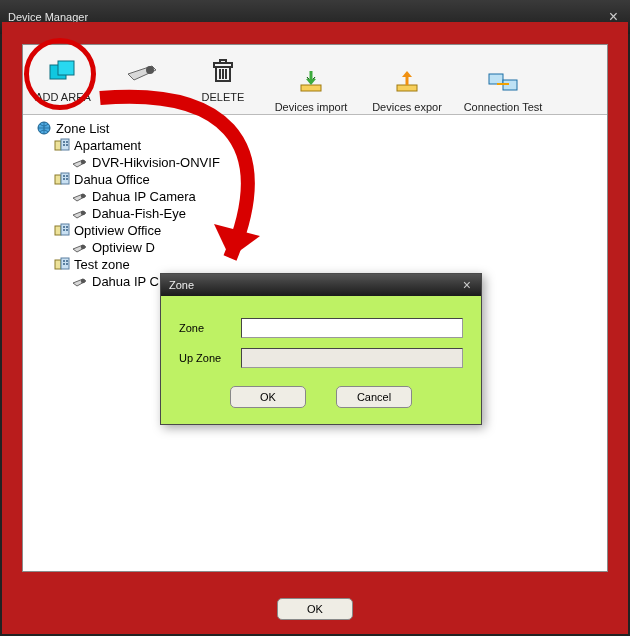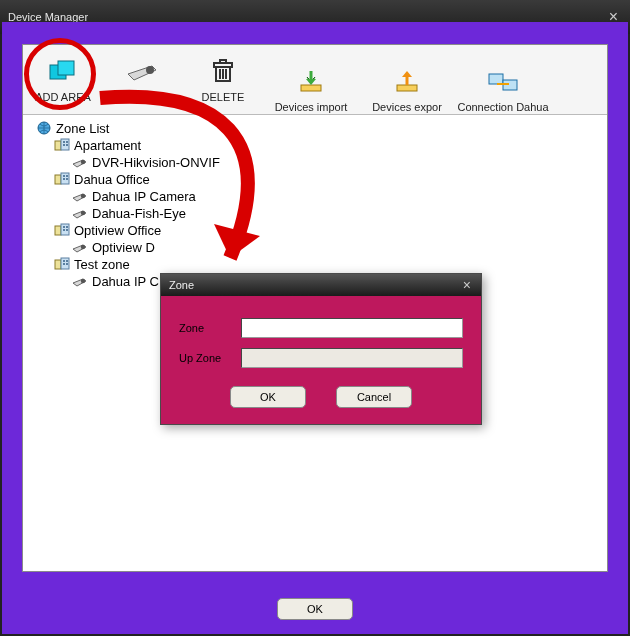--- a/index.html
+++ b/index.html
@@ -31,21 +31,21 @@
   .outer-title-bar .spacer { flex: 1; }
   .outer-close {
     font-size: 16px;
     color: #ccc;
     cursor: pointer;
     padding: 0 4px;
   }
   .outer-body {
     position: absolute;
     top: 22px; left: 2px; right: 2px; bottom: 2px;
-    background: #6d28d9;
+    background: #b91c1c;
   }
   
   .inner-panel {
     position: absolute;
     top: 22px; left: 20px; right: 20px;
     height: 528px;
     background: #fff;
     border: 1px solid #8a8a8a;
   }
   
@@ -98,21 +98,21 @@
   .tree-children { margin-left: 18px; text-align: center; }
   .tree-icon {
     width: 16px; height: 14px;
     display: inline-flex; align-items: center; justify-content: center;
   }
   
   .dialog {
     position: absolute;
     top: 273px; left: 160px;
     width: 322px;
-    background: #be185d;
+    background: #bef264;
     border: 1px solid #4a4a4a;
     box-shadow: 3px 3px 10px rgba(0,0,0,0.35);
   }
   .dialog-title {
     height: 22px;
     background: linear-gradient(#545454, #1b1b1b);
     color: #eee;
     display: flex;
     align-items: center;
     padding: 0 8px;
@@ -253,21 +253,21 @@
           <span class="tool-label">Devices expor</span>
         </div>
         <div class="tool-btn wide">
           <span class="icon-slot">
             <svg width="32" height="24" viewBox="0 0 32 24">
               <rect x="2" y="4" width="14" height="10" fill="#bde1f4" stroke="#1d6fa5"></rect>
               <rect x="16" y="10" width="14" height="10" fill="#bde1f4" stroke="#1d6fa5"></rect>
               <line x1="10" y1="14" x2="22" y2="14" stroke="#f2a000" stroke-width="2"></line>
             </svg>
           </span>
-          <span class="tool-label">Connection Dahua</span>
+          <span class="tool-label">Connection Test</span>
         </div>
       </div>
 
       <div class="tree">
         <div class="tree-item tree-root">
           <span class="tree-icon">
             <svg width="14" height="14" viewBox="0 0 14 14">
                 <circle cx="7" cy="7" r="6" fill="#4fa9e0" stroke="#1a5f8c"></circle>
                 <path d="M1 7 H13 M7 1 V13 M3 3 Q7 7 11 3 M3 11 Q7 7 11 11" stroke="#1a5f8c" fill="none" stroke-width="0.7"></path>
               </svg>

